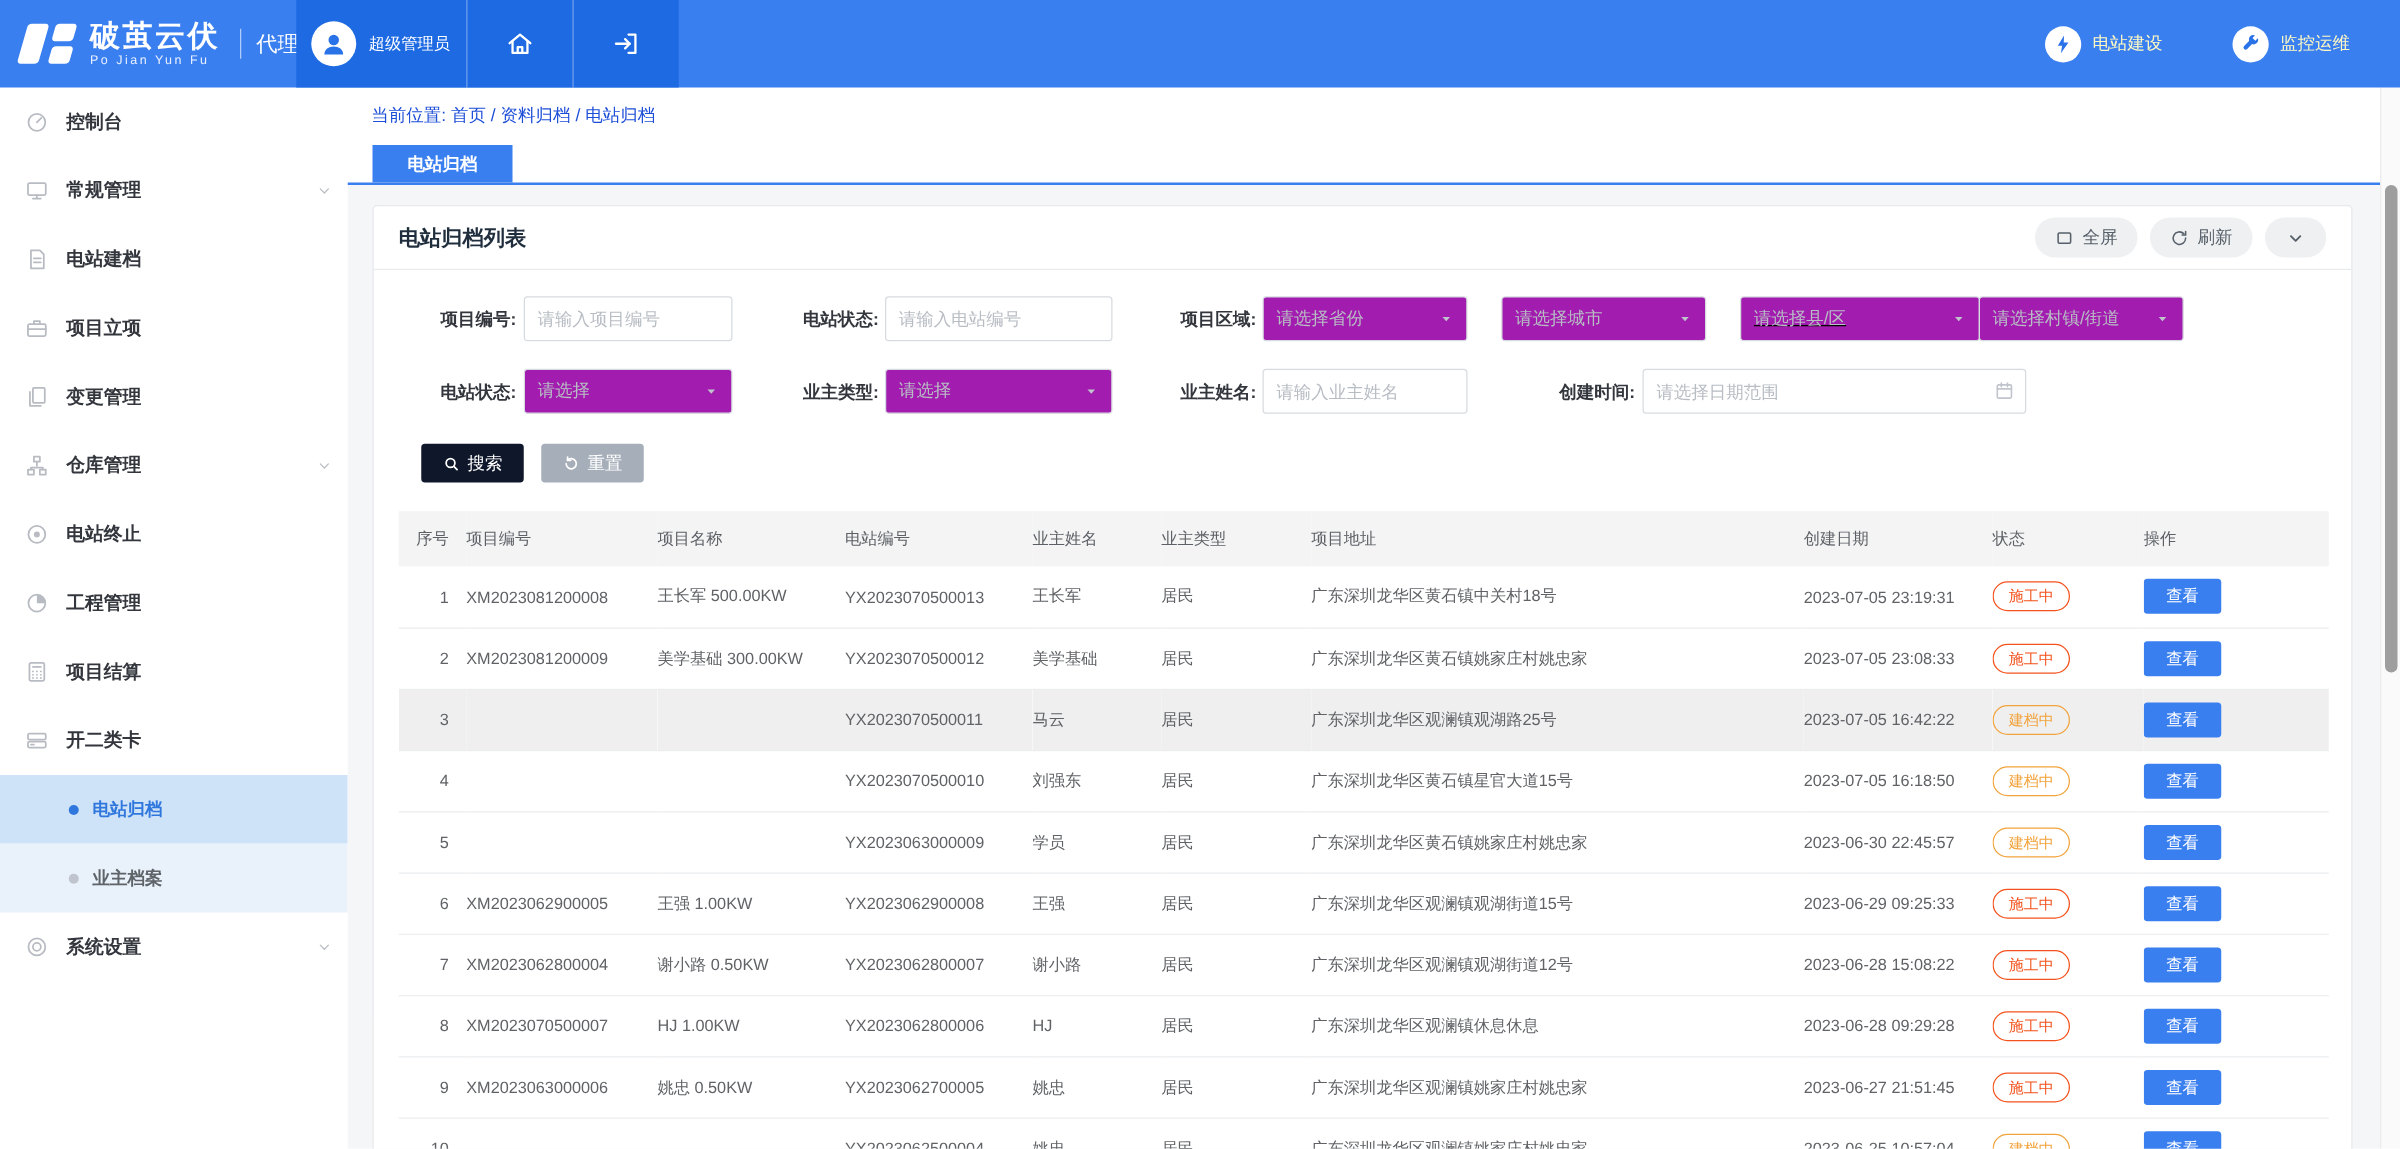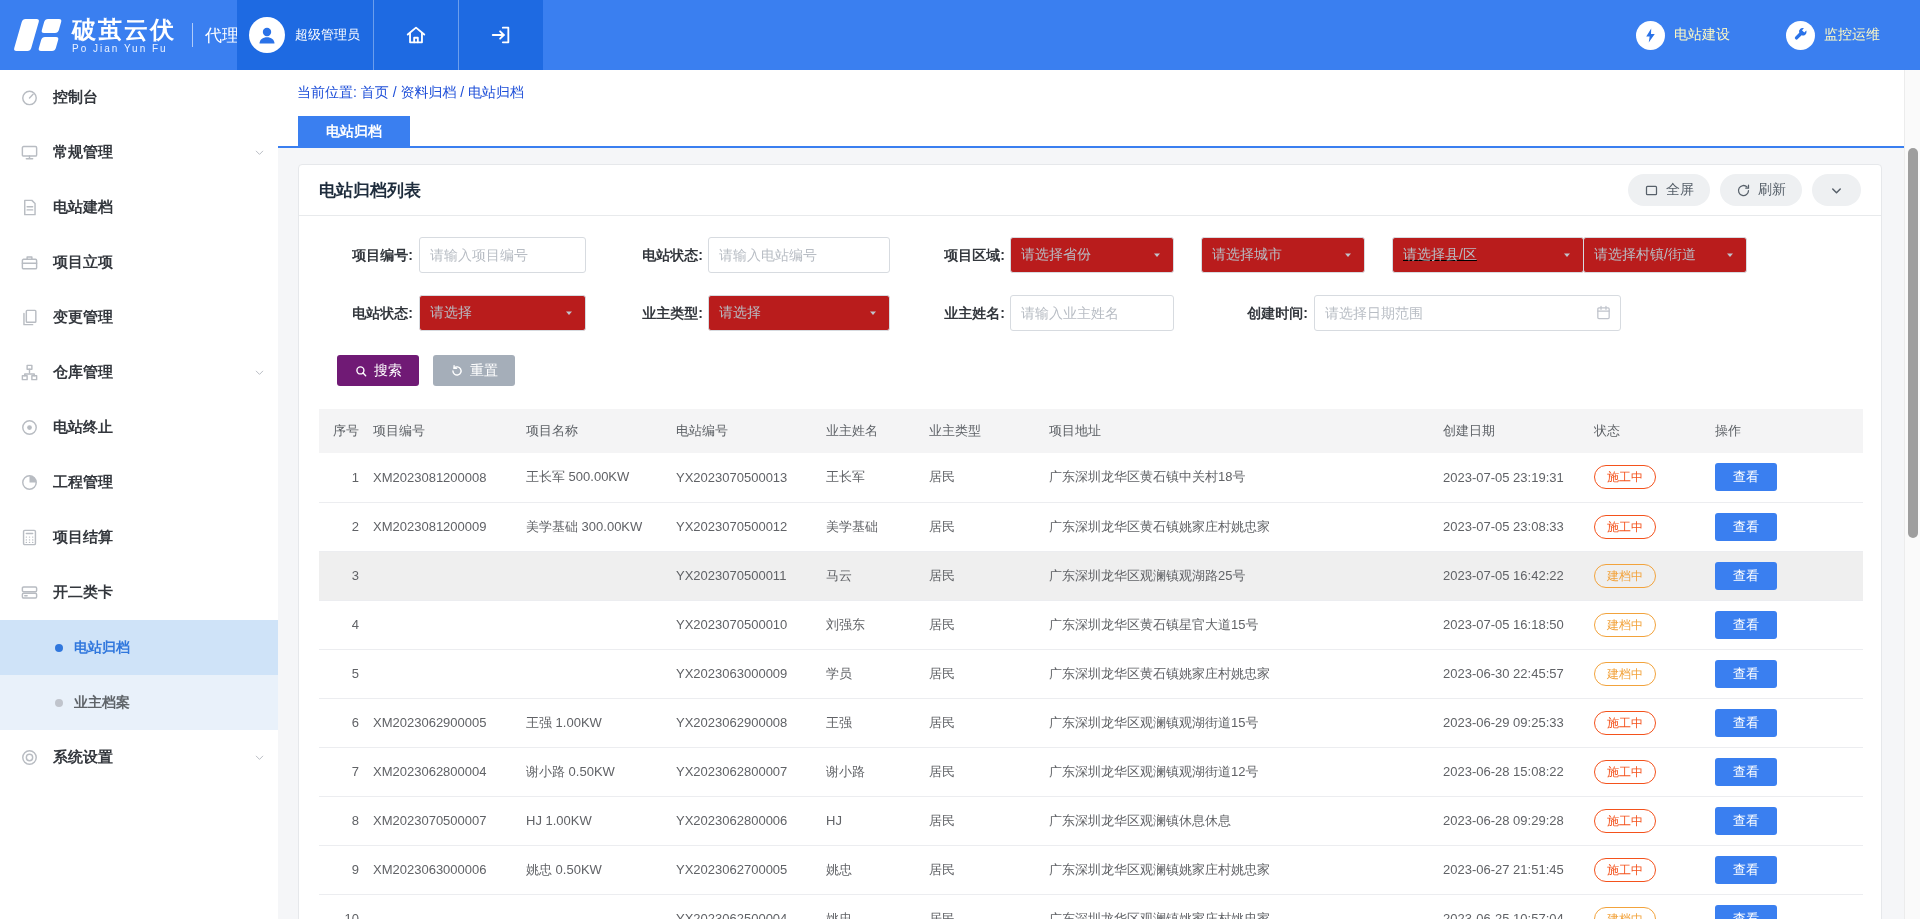--- a/index.html
+++ b/index.html
@@ -72,38 +72,38 @@
 
   .f-row { position:absolute; left:20px; width:1544px; height:36px; }
   .r1 { top:72px; } .r2 { top:130px; }
   .f-label { position:absolute; top:0; height:36px; line-height:36px; font-size:14px; font-weight:700;
     color:#33373d; text-align:right; }
   .la { left:0; width:94px; } .lb { left:270px; width:114px; } .lc { left:571px; width:115px; } .ld { left:875px; width:114px; }
   .f-input { position:absolute; top:0; height:36px; border:1px solid #d7dbe0; border-radius:3px;
     font-size:14px; color:#444; padding:0 10px; outline:none; background:#fff;
     font-family:"Liberation Sans","DejaVu Sans",sans-serif; }
   .f-input::placeholder { color:#b8bdc4; }
-  .selectbox { position:absolute; top:0; height:36px; border:1px solid #d7dbe0; border-radius:3px; background:#b91c1c;
+  .selectbox { position:absolute; top:0; height:36px; border:1px solid #d7dbe0; border-radius:3px; background:#a21caf;
     display:flex; align-items:center; padding:0 10px; cursor:pointer; }
   .selectbox .ph { font-size:14px; color:#b8bdc4; flex:1; white-space:nowrap; overflow:hidden; }
   .selectbox .caret { color:#c0c4cc; display:flex; }
   .selectbox .caret svg { width:12px; height:12px; }
   .fa { left:100px; width:167px; } .fb { left:389px; width:182px; }
   .fc { left:691px; width:164px; } .fc2 { left:882px; width:164px; } .fc3 { left:1073px; width:192px;text-decoration:underline; } .fc4 { left:1264px; width:164px; }
   .cal-icn { position:absolute; right:9px; top:9px; color:#c0c4cc; }
   .cal-icn svg { width:17px; height:17px; }
   .date-wrap { position:absolute; top:0; left:995px; width:307px; height:36px; }
   .date-wrap input { left:0; width:307px; padding-right:32px; }
 
   .btn-row { position:absolute; top:190px; left:38px; display:flex; gap:14px; }
   .btn { height:31px; border:none; border-radius:3px; color:#fff; font-size:14px; cursor:pointer;
     display:flex; align-items:center; gap:6px; padding:0 17px;
     font-family:"Liberation Sans","DejaVu Sans",sans-serif; }
   .btn svg { width:14px; height:14px; }
-  .btn-search { background:#701a75; }
+  .btn-search { background:#0f172a; }
   .btn-reset { background:#a5aeb9; }
 
   table { position:absolute; top:244px; left:20px; width:1544px; border-collapse:collapse; table-layout:fixed; }
   th { height:44px; background:#f4f4f5; font-size:13px; font-weight:400; color:#5d6166; text-align:left; }
   td { height:49px; font-size:13px; color:#606266; border-bottom:1px solid #ecedf0; text-align:left;
     white-space:nowrap; overflow:hidden; }
   tr.hovered td { background:#efefef; }
   th.c-seq, td.c-seq { text-align:right; padding-right:14px; }
   .badge { display:inline-block; padding:3px 12px; border:1px solid; border-radius:999px; font-size:12px; line-height:16px; }
   .view-btn { display:inline-block; width:62px; height:28px; line-height:28px; text-align:center;

